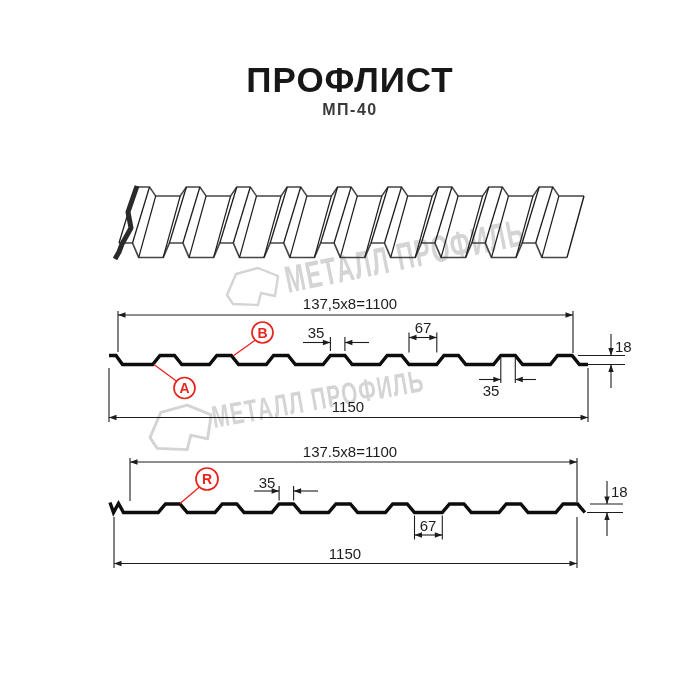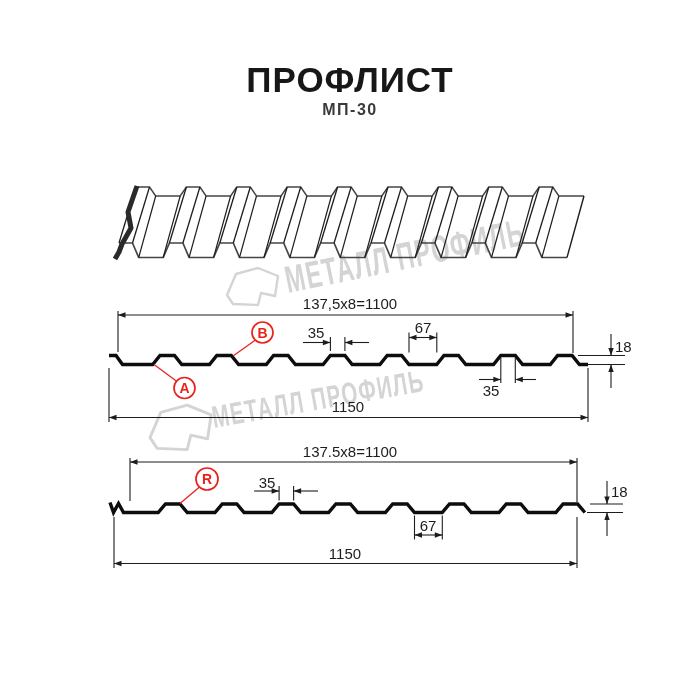--- a/index.html
+++ b/index.html
@@ -10,21 +10,21 @@
   #subtitle{top:101px;font-size:16px;font-weight:600;letter-spacing:1.5px;color:#3a3a3a;}
   #footer{top:615px;font-size:17px;font-weight:600;letter-spacing:1px;color:#414141;}
   svg{position:absolute;top:0;left:0;}
   svg text{font-family:"Liberation Sans",sans-serif;}
 </style>
 </head>
 <body>
 
 <div id="page">
   <div id="title" class="center-text">ПРОФЛИСТ</div>
-  <div id="subtitle" class="center-text">МП-30</div>
+  <div id="subtitle" class="center-text">МП-40</div>
   <svg id="drawing" width="700" height="700" viewBox="0 0 700 700">
       <g>
         <g>
           <path d="M0,28 L9,7 L31,1 L51,9 L48,29 L34,26 L31,38 L6,37 Z" transform="translate(227,267)" fill="none" stroke="#d4d4d4" stroke-width="2.4" stroke-linejoin="round"></path>
           <text transform="translate(288,293) rotate(-11.5) scale(0.62,1)" font-size="38" font-weight="bold" fill="#d4d4d4" letter-spacing="2">МЕТАЛЛ ПРОФИЛЬ</text>
         </g>
         <g>
           <path d="M0,28 L9,7 L31,1 L51,9 L48,29 L34,26 L31,38 L6,37 Z" transform="translate(150,404) scale(1.2)" fill="none" stroke="#d4d4d4" stroke-width="2.4" stroke-linejoin="round"></path>
           <text transform="translate(214,428) rotate(-10) scale(0.66,1)" font-size="31" font-weight="bold" fill="#d4d4d4" letter-spacing="2">МЕТАЛЛ ПРОФИЛЬ</text>
         </g>

